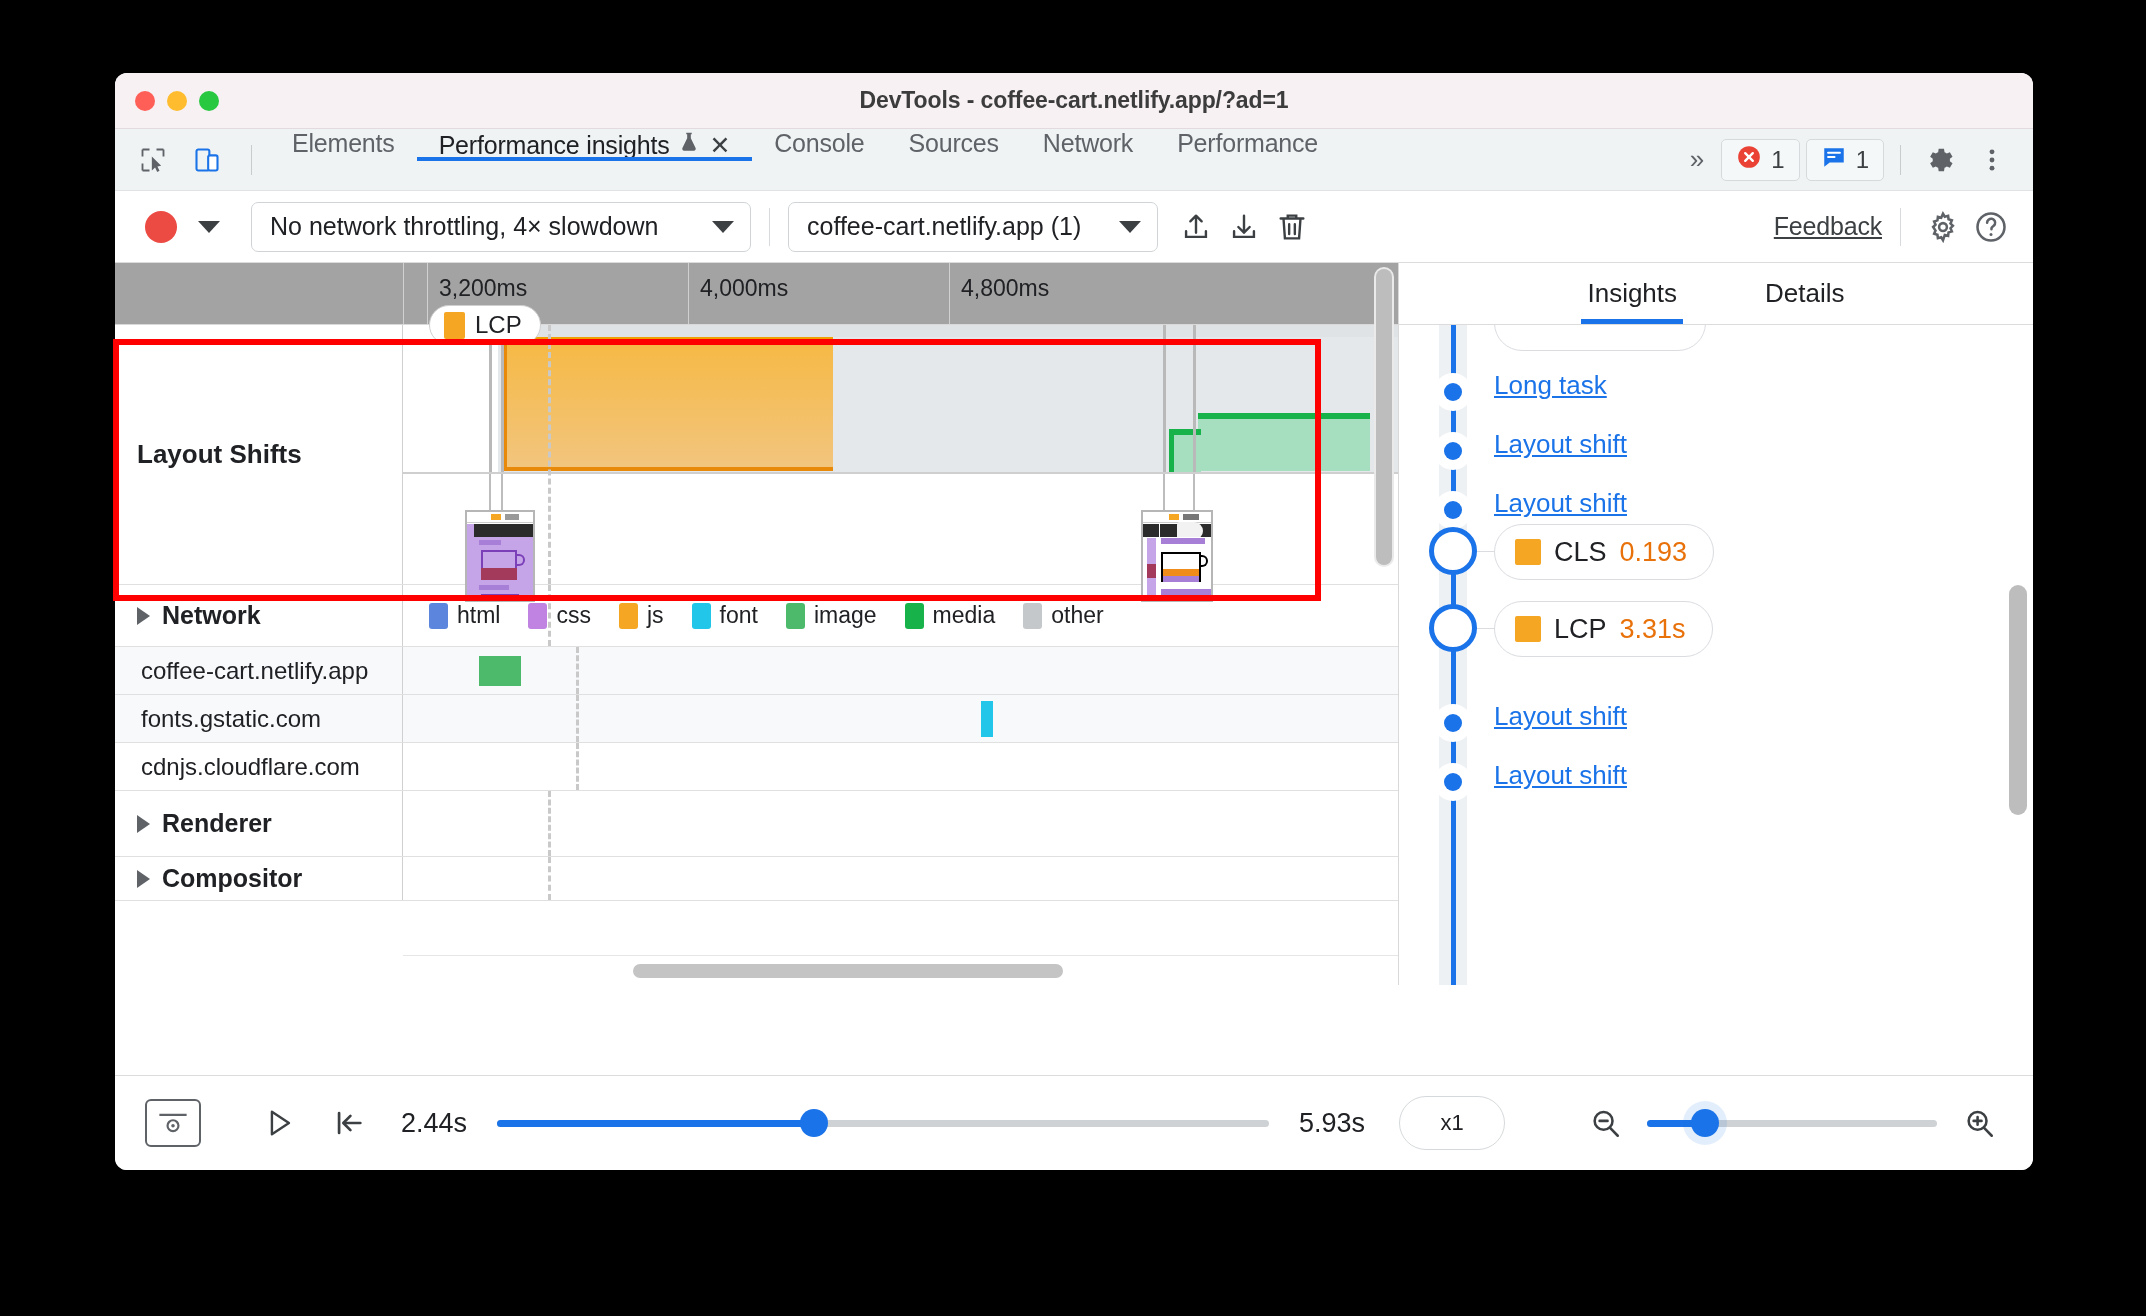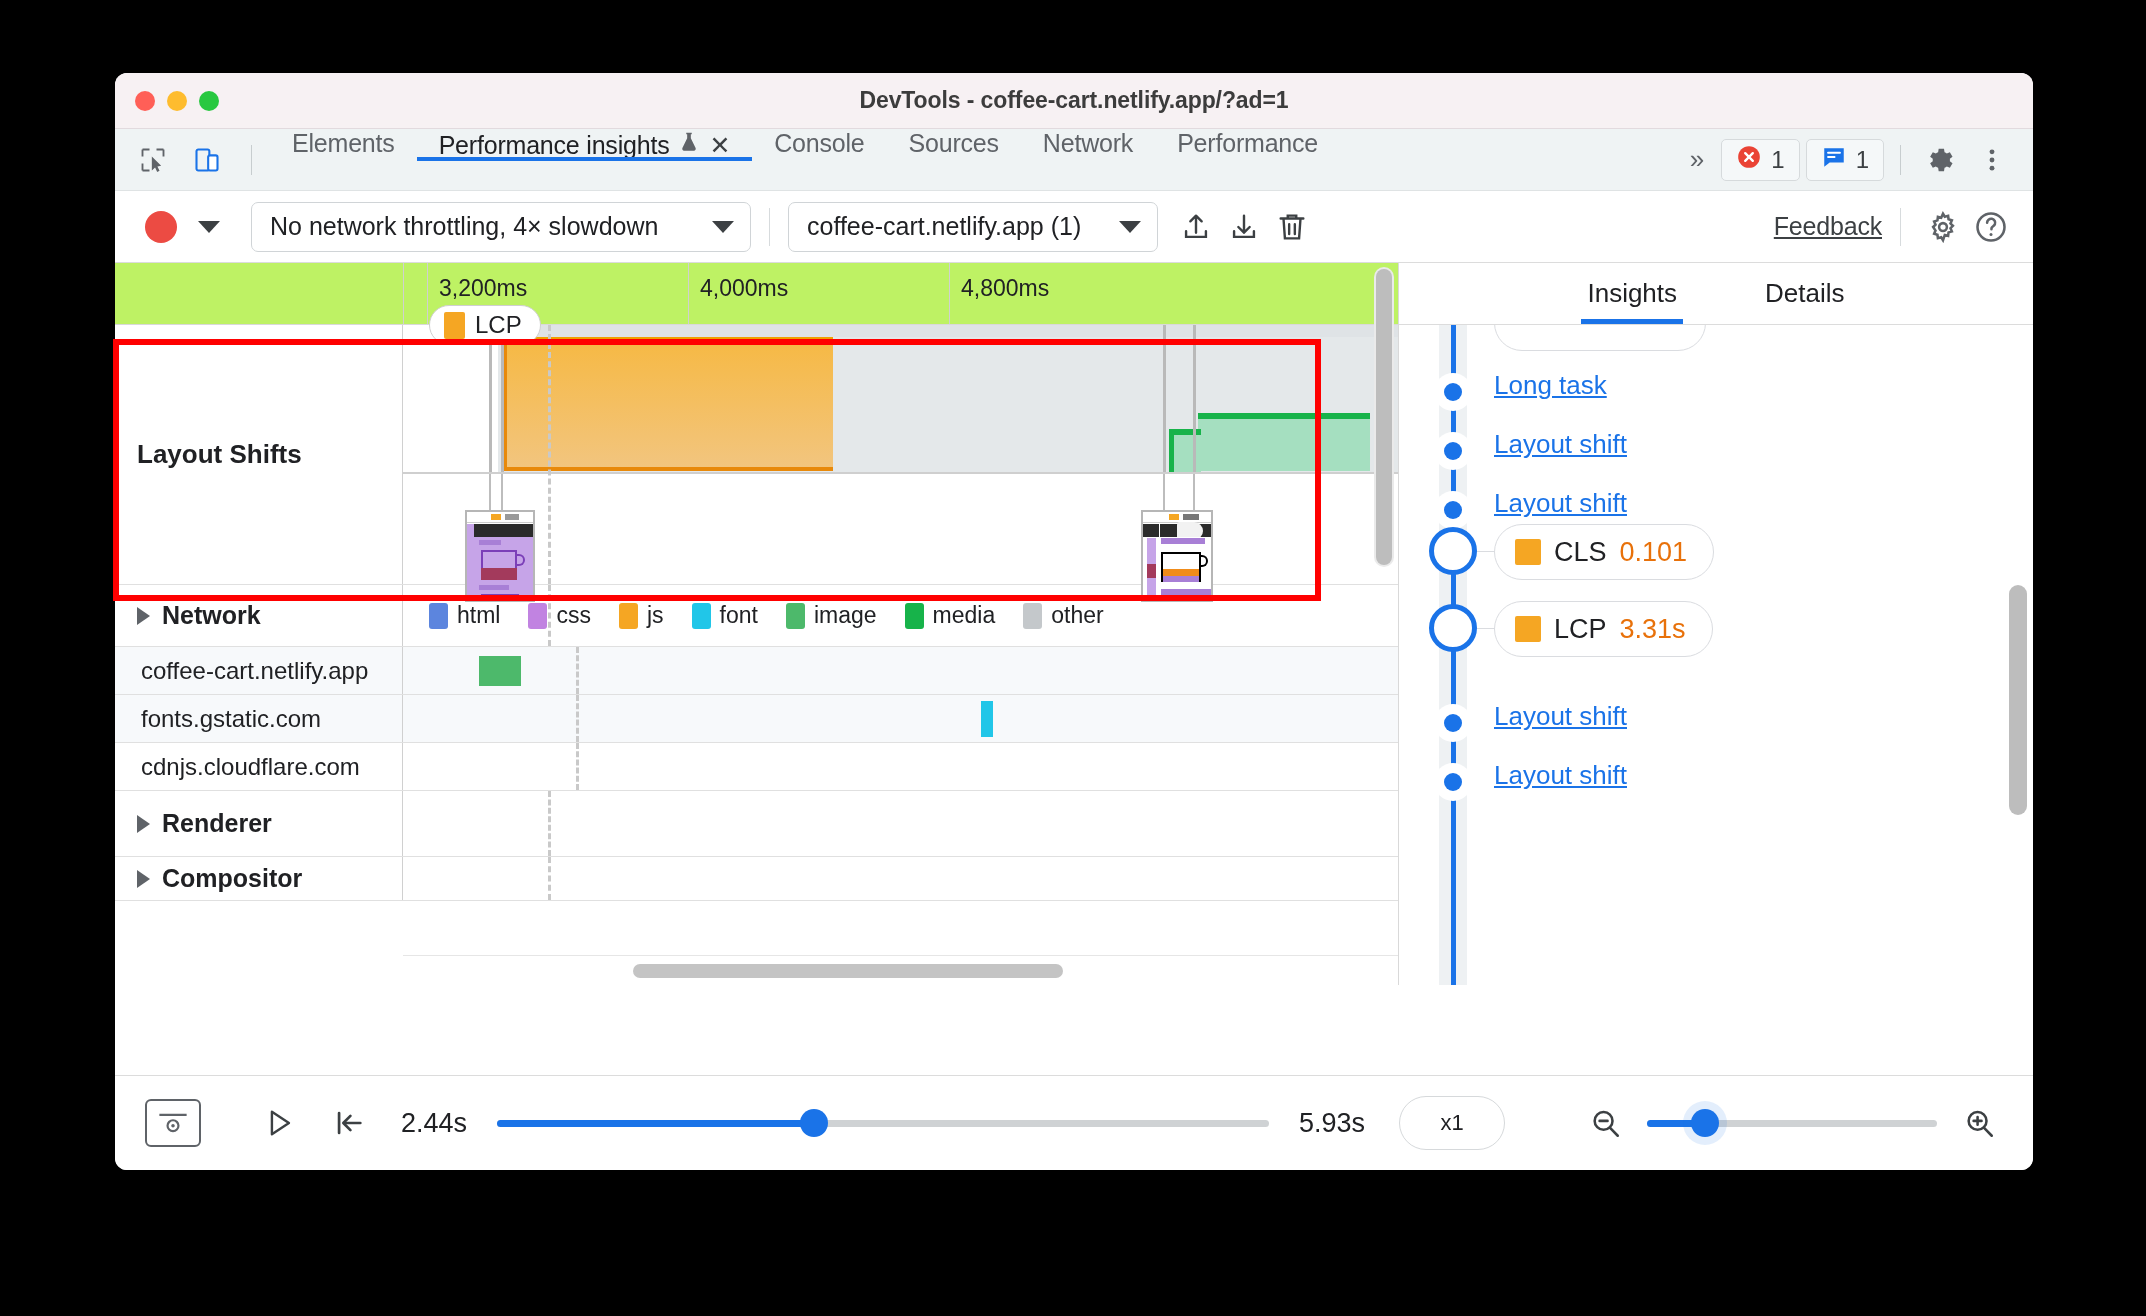--- a/index.html
+++ b/index.html
@@ -108,21 +108,21 @@
   .feedback {
     font-size: 25px; color: #3c4043; text-decoration: underline;
     letter-spacing: -0.2px;
   }
 
   
   #main { display: flex; height: 722px; }
   #flame { width: 1284px; position: relative; background: #fff; border-right: 1px solid #d9d9d9; overflow: hidden; }
 
   
-  #ruler { height: 62px; position: relative; background: #bef264; border-bottom: 1px solid #d9d9d9; }
+  #ruler { height: 62px; position: relative; background: #a3a3a3; border-bottom: 1px solid #d9d9d9; }
   .rtick {
     position: absolute; top: 0; bottom: 0; border-left: 1px solid #d0d0d0;
   }
   .rtick span {
     position: absolute; left: 11px; top: 12px; font-size: 23px; color: #202124; white-space: nowrap;
   }
   #namecol-line { position: absolute; left: 288px; top: 0; bottom: 0; width: 1px; background: #d0d0d0; }
   .lcp-pill {
     position: absolute; left: 314px; top: 42px;
     display: flex; align-items: center; gap: 10px;
@@ -597,21 +597,21 @@
         <div class="dot-sm" style="top:166px">
             <i></i>
           </div>
         <a class="ins-link" href="#" style="top:163px">Layout shift</a>
 
         <div class="dot-lg" style="top:202px"></div>
         <div class="chip-stub" style="top:226px"></div>
         <div class="metric-chip" style="top:199px">
           <span class="sq" style="background:#f5a623;height:26px;width:26px"></span>
           <span>CLS</span>
-          <span class="val">0.101</span>
+          <span class="val">0.193</span>
         </div>
 
         <div class="dot-lg" style="top:279px"></div>
         <div class="chip-stub" style="top:303px"></div>
         <div class="metric-chip" style="top:276px">
           <span class="sq" style="background:#f5a623;height:26px;width:26px"></span>
           <span>LCP</span>
           <span class="val">3.31s</span>
         </div>
 

